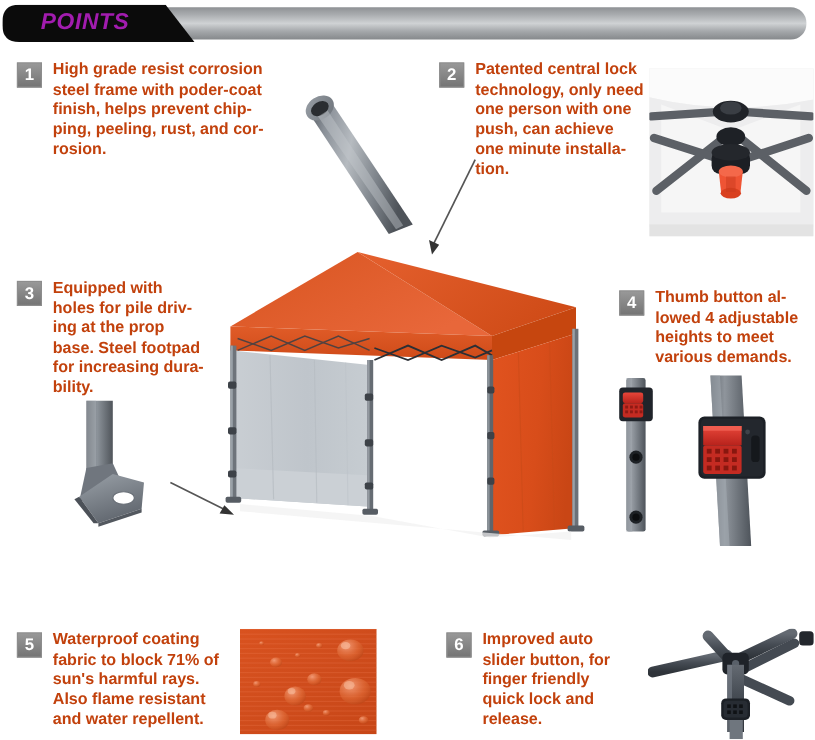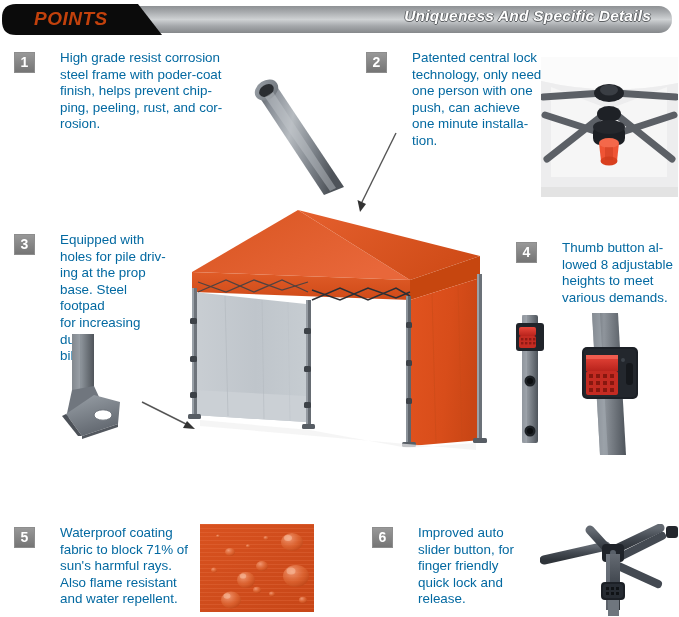--- a/index.html
+++ b/index.html
@@ -26,36 +26,36 @@
     color:#ffffff;letter-spacing:.2px;
     text-shadow:0 1px 0 #5d6063, 1px 0 0 #5d6063, -1px 0 0 #6b6e71;
     white-space:nowrap;
   }
   .header-tag-inner{
     position:absolute;left:2px;top:0px;width:162px;height:31px;
   }
   .header-tag-label{
     position:absolute;left:34px;top:4px;
     font-size:19px;font-weight:bold;font-style:italic;
-    color:#c2410c;letter-spacing:.5px;white-space:nowrap;
+    color:#a21caf;letter-spacing:.5px;white-space:nowrap;
   }
 
   
   .point{position:absolute;}
   .badge{
     position:absolute;left:0;top:0;width:21px;height:21px;
     background:linear-gradient(to bottom,#9a9a9a,#737373);
     color:#fff;font-size:14px;font-weight:bold;
     line-height:21px;text-align:center;
     box-shadow:inset 0 0 0 1px #8d8d8d;
   }
   .ptext{
-    position:absolute;left:46px;top:-2px;
-    font-size:13.4px;font-weight:normal;line-height:16.6px;
-    color:#0369a1;
+    position:absolute;left:30px;top:-2px;
+    font-size:13.4px;font-weight:bold;line-height:16.6px;
+    color:#c2410c;
     white-space:pre-line;
   }
 
   
   #p1{left:14px;top:52px;width:240px;}
   #p2{left:366px;top:52px;width:180px;}
   #p3{left:14px;top:234px;width:160px;}
   #p4{left:516px;top:242px;width:160px;}
   #p5{left:14px;top:527px;width:190px;}
   #p6{left:372px;top:527px;width:150px;}
@@ -93,21 +93,20 @@
 
   svg{display:block;}
 </style>
 </head>
 <body>
 
 <div class="stage">
 
   <div class="header">
     <div class="header-bar"></div>
-    <div class="header-bar-title">Uniqueness And Specific Details</div>
     <div class="header-tag-inner">
       <svg width="162" height="31" viewBox="0 0 162 31">
         <path d="M14,0 L136,0 L160,31 L14,31 Q0,31 0,17 L0,14 Q0,0 14,0 Z" fill="#0b0b0b"></path>
       </svg>
     </div>
     <div class="header-tag-label">POINTS</div>
   </div>
 
   <div class="point" id="p1">
     <div class="badge">1</div>
@@ -325,21 +324,21 @@
         <rect x="303" y="238" width="14" height="5" rx="1.5"></rect>
       </g>
 
       <path d="M30,220 L140,230 L238,248 L306,243 L306,250 L30,226 Z" fill="#f1f1f1" opacity=".7"></path>
     </svg>
   </div>
 
   <div class="point" id="p4">
     <div class="badge">4</div>
     <div class="ptext">Thumb button al-
-lowed 8 adjustable
+lowed 4 adjustable
 heights to meet
 various demands.</div>
   </div>
 
   <div class="legs">
     <svg width="180" height="150" viewBox="0 0 180 150">
       <defs>
         <linearGradient id="legTall" x1="0" y1="0" x2="1" y2="0">
           <stop offset="0%" stop-color="#5e646b"></stop>
           <stop offset="35%" stop-color="#8f959c"></stop>

